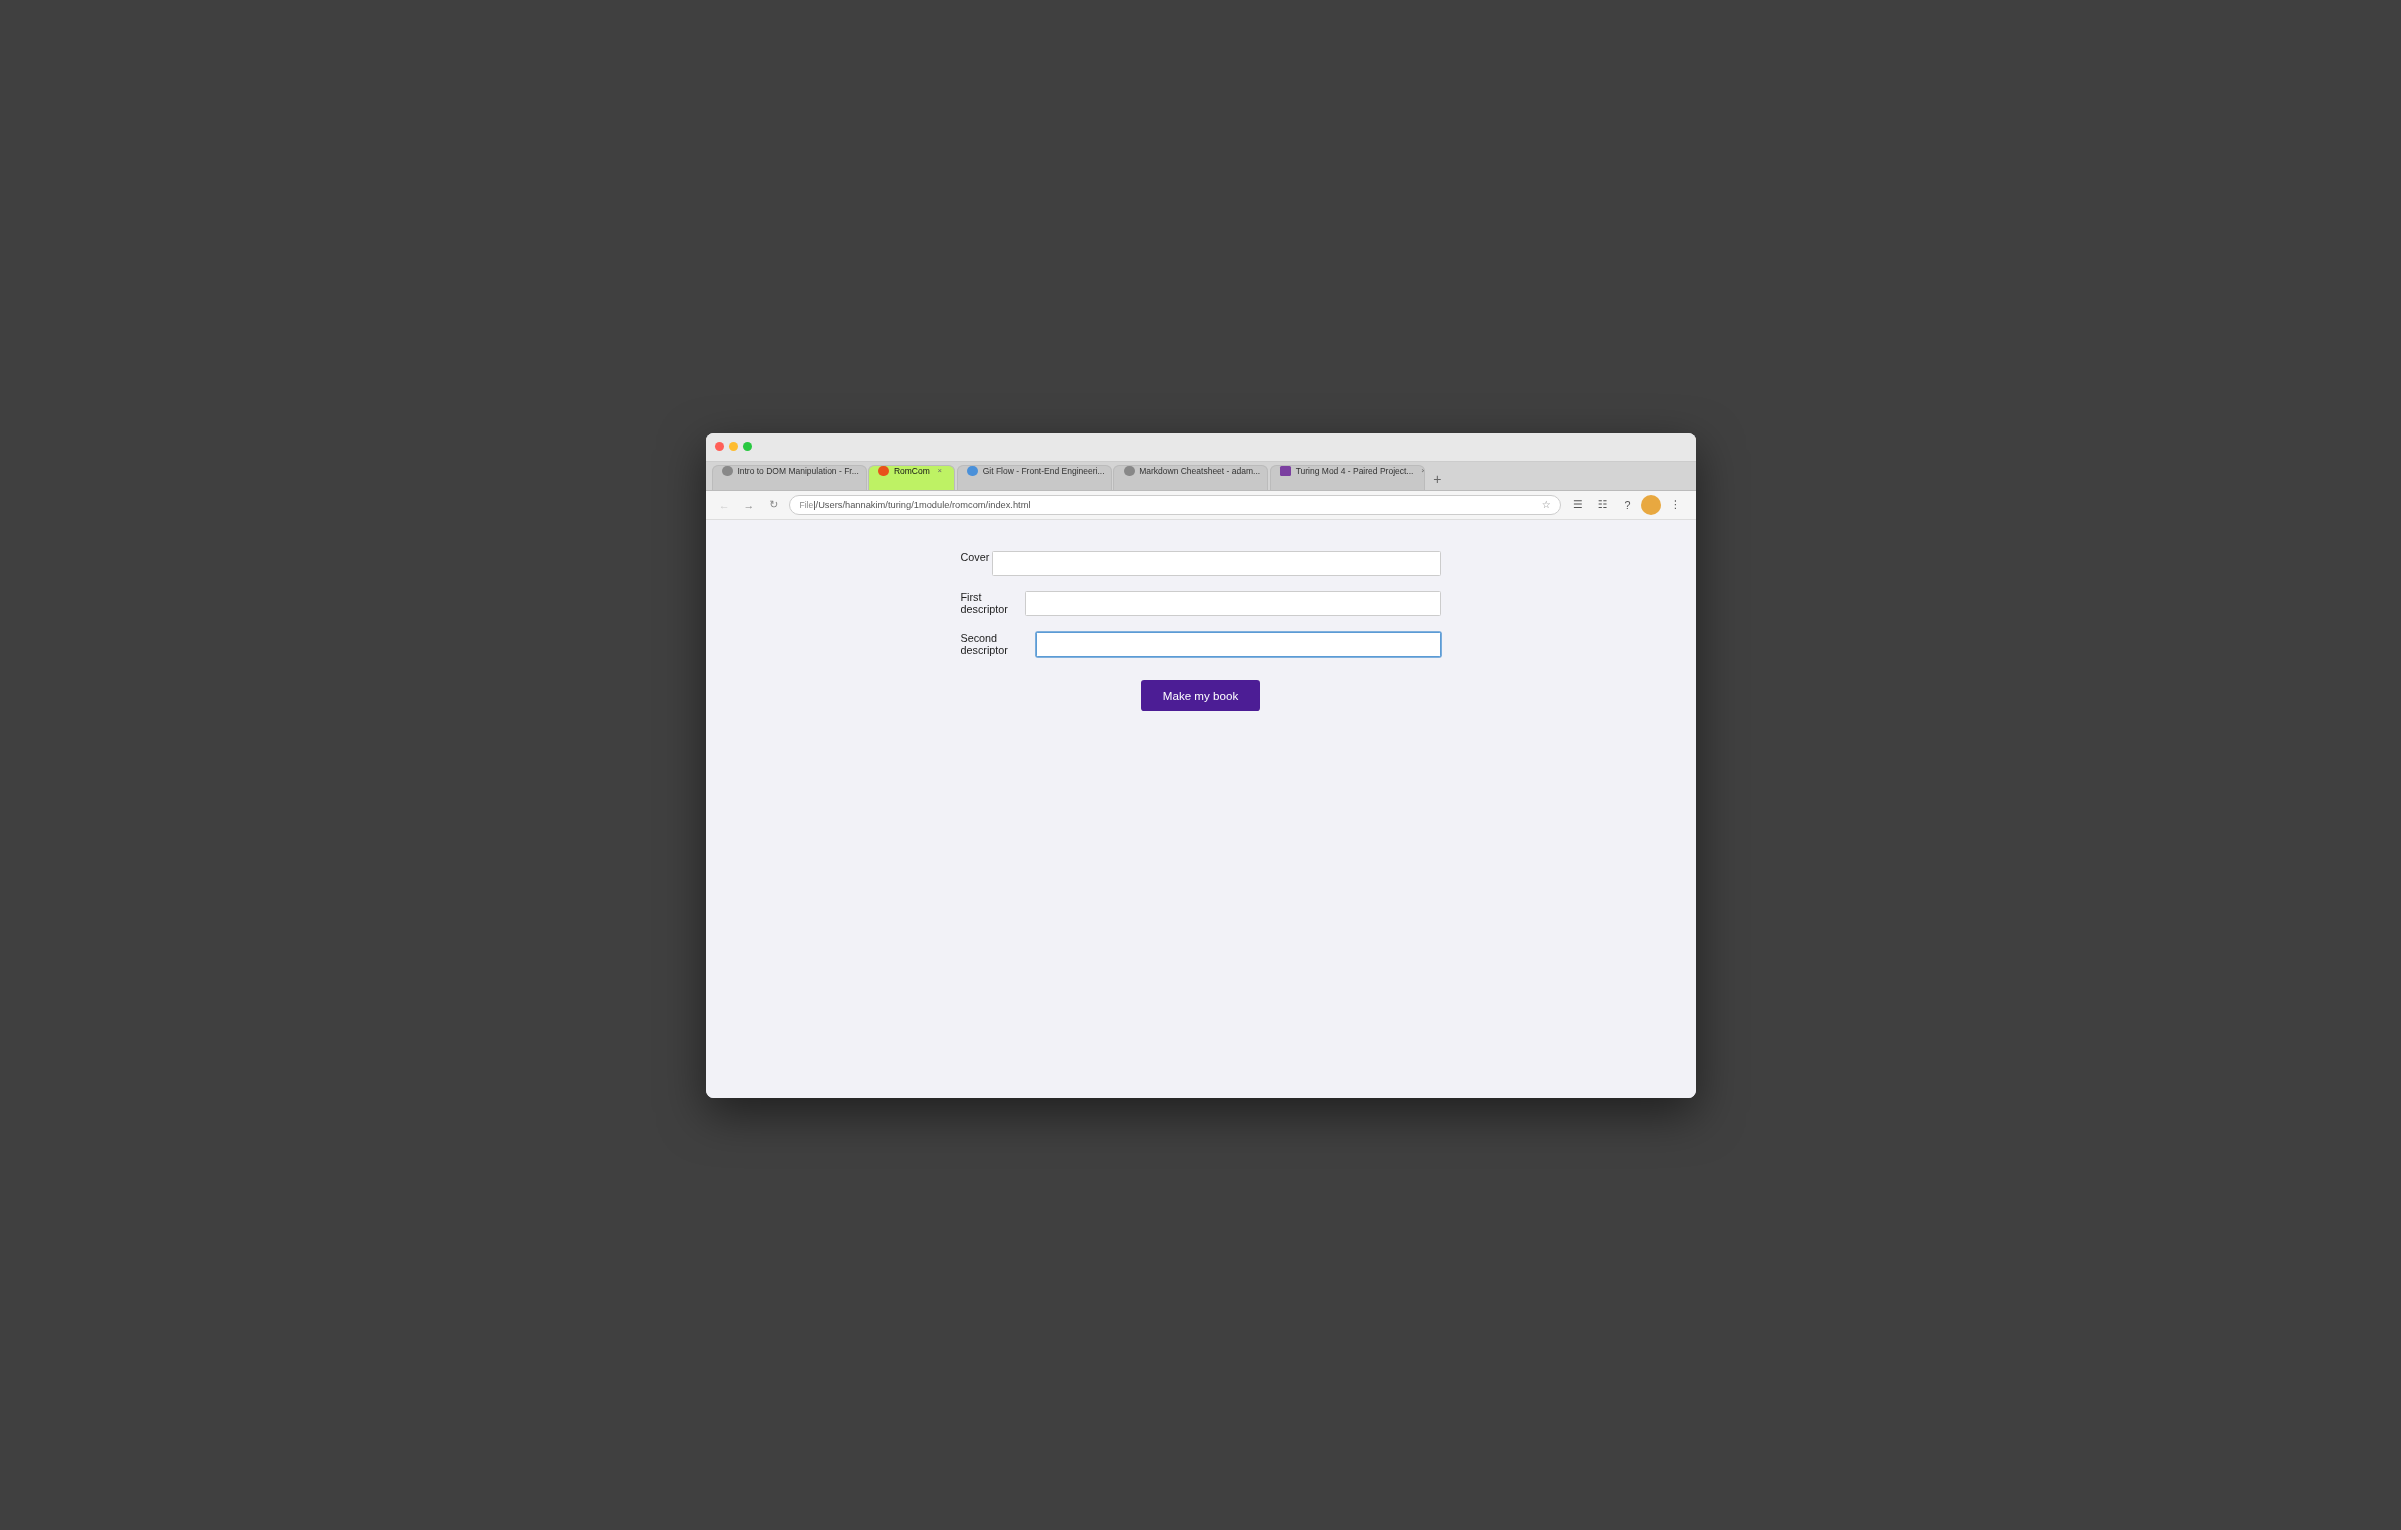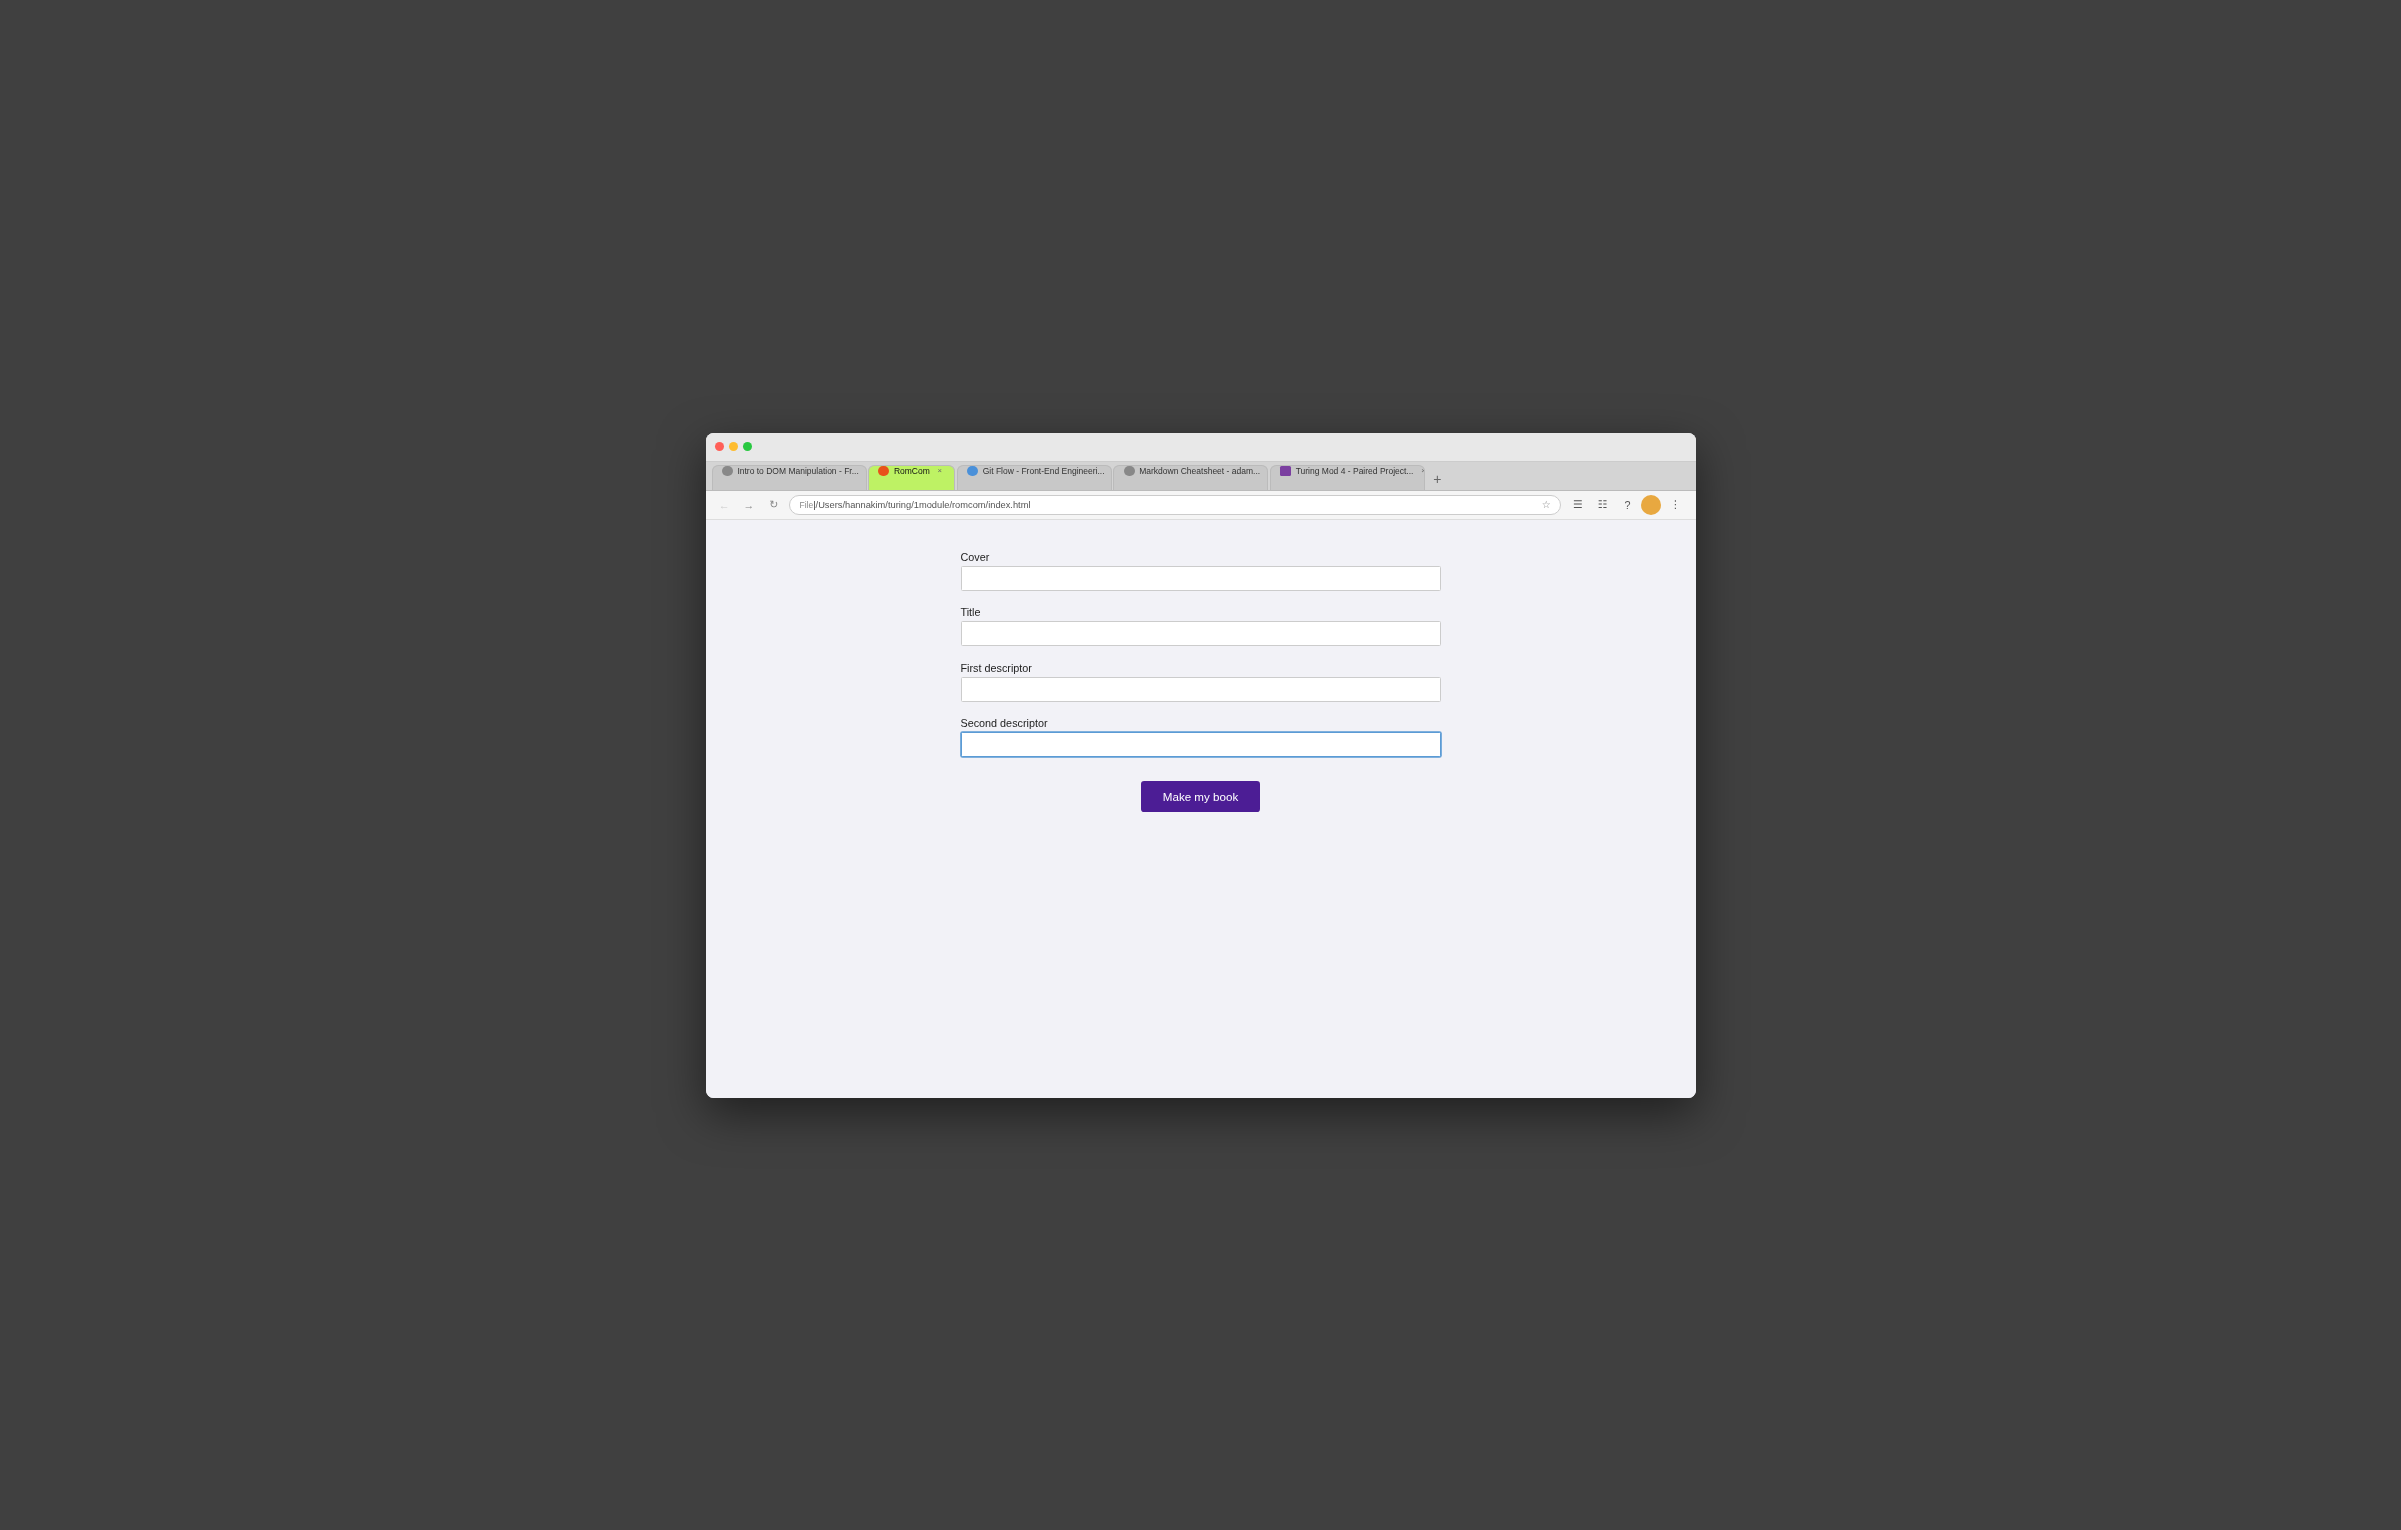--- a/index.html
+++ b/index.html
@@ -258,21 +258,21 @@
 
     .form-container {
       width: 480px;
       display: flex;
       flex-direction: column;
       gap: 0;
     }
 
     .form-group {
       display: flex;
-      flex-direction: column;
+      flex-direction: row;
       gap: 3.1px;
       margin-bottom: 15.5px;
     }
 
     .form-label {
       font-size: 10.8px;
       color: #222;
       font-weight: 400;
     }
 
@@ -371,24 +371,20 @@
 
 
     <div class="form-area">
       <div class="form-container">
 
         <div class="form-group">
           <label class="form-label">Cover</label>
           <input class="form-input" type="text" style="">
         </div>
 
-        <div class="form-group">
-          <label class="form-label">Title</label>
-          <input class="form-input" type="text" style="">
-        </div>
 
         <div class="form-group">
           <label class="form-label">First descriptor</label>
           <input class="form-input" type="text" style="">
         </div>
 
         <div class="form-group">
           <label class="form-label">Second descriptor</label>
           <input class="form-input focused" type="text" style="">
         </div>

